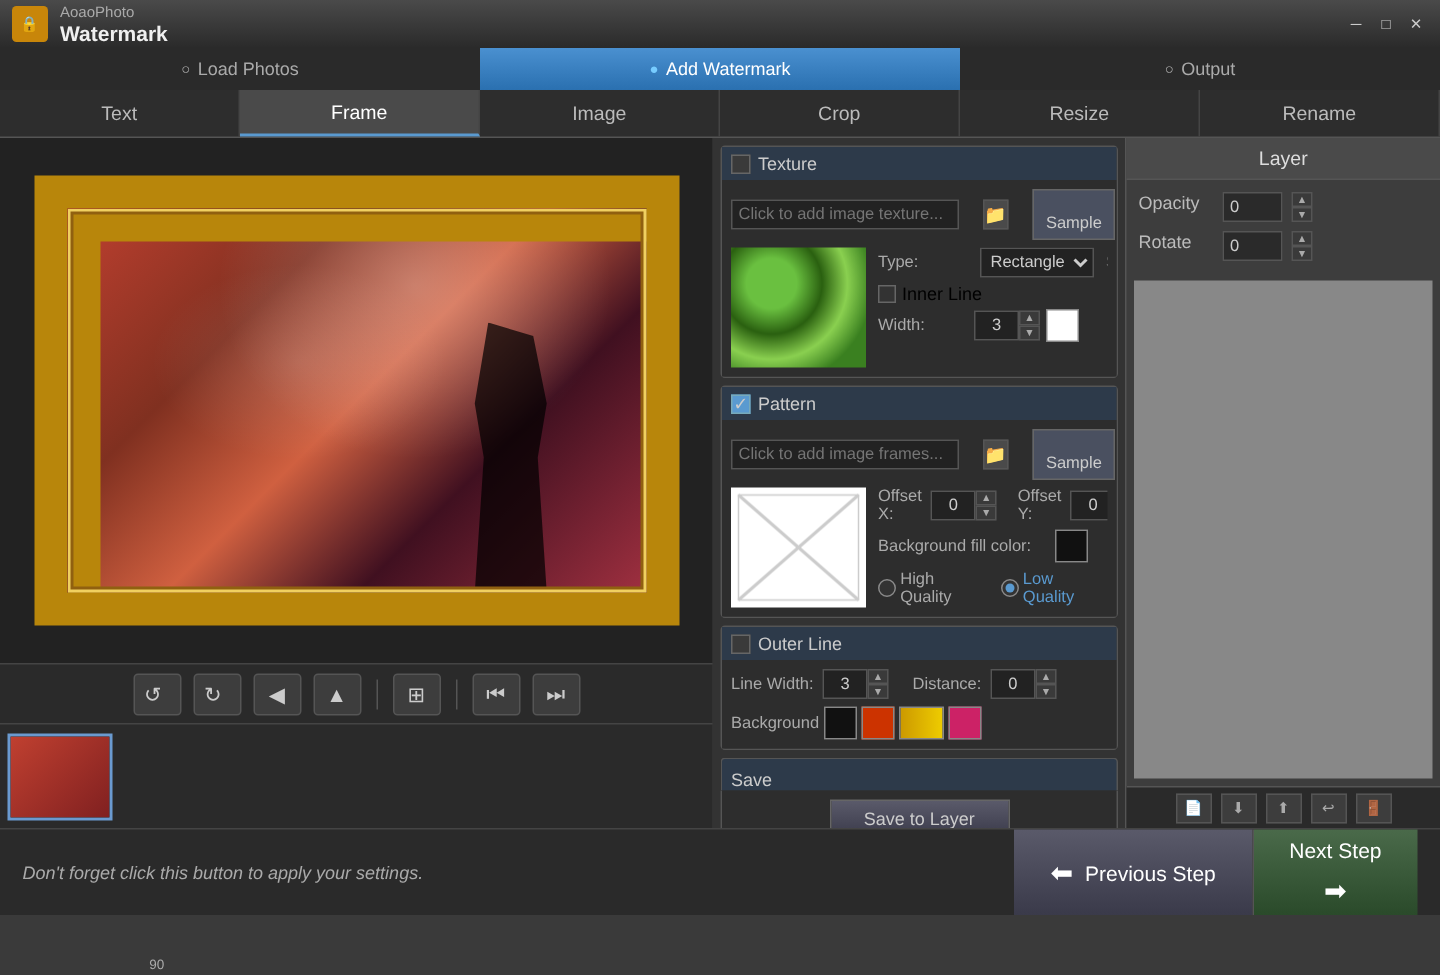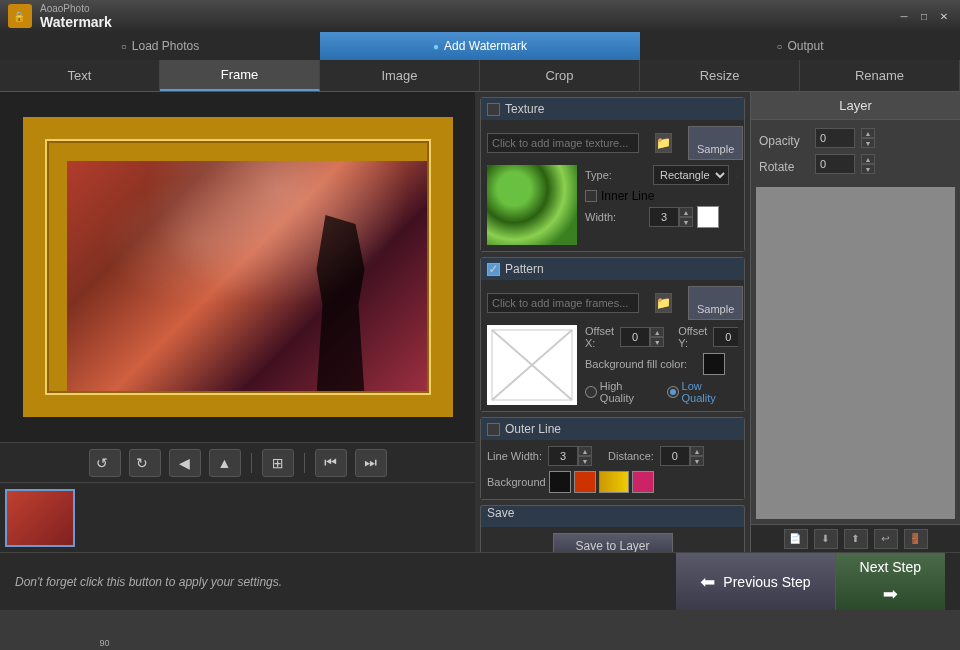--- a/index.html
+++ b/index.html
@@ -57,21 +57,21 @@
     .thumbnails-row {
       height: 70px; background: #2a2a2a; display: flex; align-items: center; padding: 5px; gap: 5px;
       border-top: 1px solid #444;
     }
     .thumbnail { width: 70px; height: 58px; background: #444; border: 2px solid #6a9ad0; cursor: pointer; overflow: hidden; }
 
     
     .layer-panel { width: 210px; background: #3d3d3d; border-left: 1px solid #555; display: flex; flex-direction: column; }
     .layer-header { height: 28px; background: #4a4a4a; display: flex; align-items: center; justify-content: center; font-size: 13px; color: #ddd; border-bottom: 1px solid #555; }
     .layer-controls { padding: 8px; display: flex; flex-direction: column; gap: 6px; }
-    .layer-row { display: flex; align-items: flex-end; gap: 6px; }
+    .layer-row { display: flex; align-items: flex-start; gap: 6px; }
     .layer-label { color: #bbb; font-size: 12px; width: 50px; }
     .layer-input { width: 40px; height: 20px; background: #2a2a2a; border: 1px solid #555; color: #ccc; padding: 0 4px; font-size: 11px; }
     .layer-preview { flex: 1; background: #888; margin: 5px; }
     .layer-footer { height: 28px; background: #2a2a2a; display: flex; align-items: center; justify-content: center; gap: 6px; padding: 0 4px; border-top: 1px solid #555; }
     .layer-foot-btn { width: 24px; height: 20px; background: #3d3d3d; border: 1px solid #555; display: flex; align-items: center; justify-content: center; cursor: pointer; color: #aaa; font-size: 10px; }
 
     
     .settings-section { border: 1px solid #555; margin: 5px; border-radius: 3px; }
     .section-header { height: 22px; background: #2d3a4a; display: flex; align-items: center; padding: 0 6px; gap: 5px; color: #ccc; font-size: 12px; cursor: pointer; }
     .section-checkbox { width: 13px; height: 13px; background: #5a9ad0; border: 1px solid #7ab; display: flex; align-items: center; justify-content: center; }
@@ -379,21 +379,21 @@
           <span class="offset-label">Background</span>
           <div class="bg-swatch" style="background:#111;"></div>
           <div class="bg-swatch" style="background:#cc3300;"></div>
           <div class="bg-swatch" style="width:30px;background:linear-gradient(90deg,#cc9900,#eecc00);"></div>
           <div class="bg-swatch" style="background:#cc2266;"></div>
         </div>
       </div>
     </div>
 
     <div class="save-section">
-      <div style="height:22px;background:#2d3a4a;display:flex;align-items:flex-start;padding:0 6px;gap:5px;color:#ccc;font-size:12px;border-radius:3px 3px 0 0;border:1px solid #555;border-bottom:none;">
+      <div style="height:22px;background:#2d3a4a;display:flex;align-items:flex-end;padding:0 6px;gap:5px;color:#ccc;font-size:12px;border-radius:3px 3px 0 0;border:1px solid #555;border-bottom:none;">
         <span>Save</span>
       </div>
       <div style="padding:6px;background:#2d2d2d;border:1px solid #555;border-top:none;display:flex;justify-content:flex-end;">
         <button class="save-btn">Save to Layer</button>
       </div>
     </div>
 
   </div>
 
   <div class="layer-panel">

